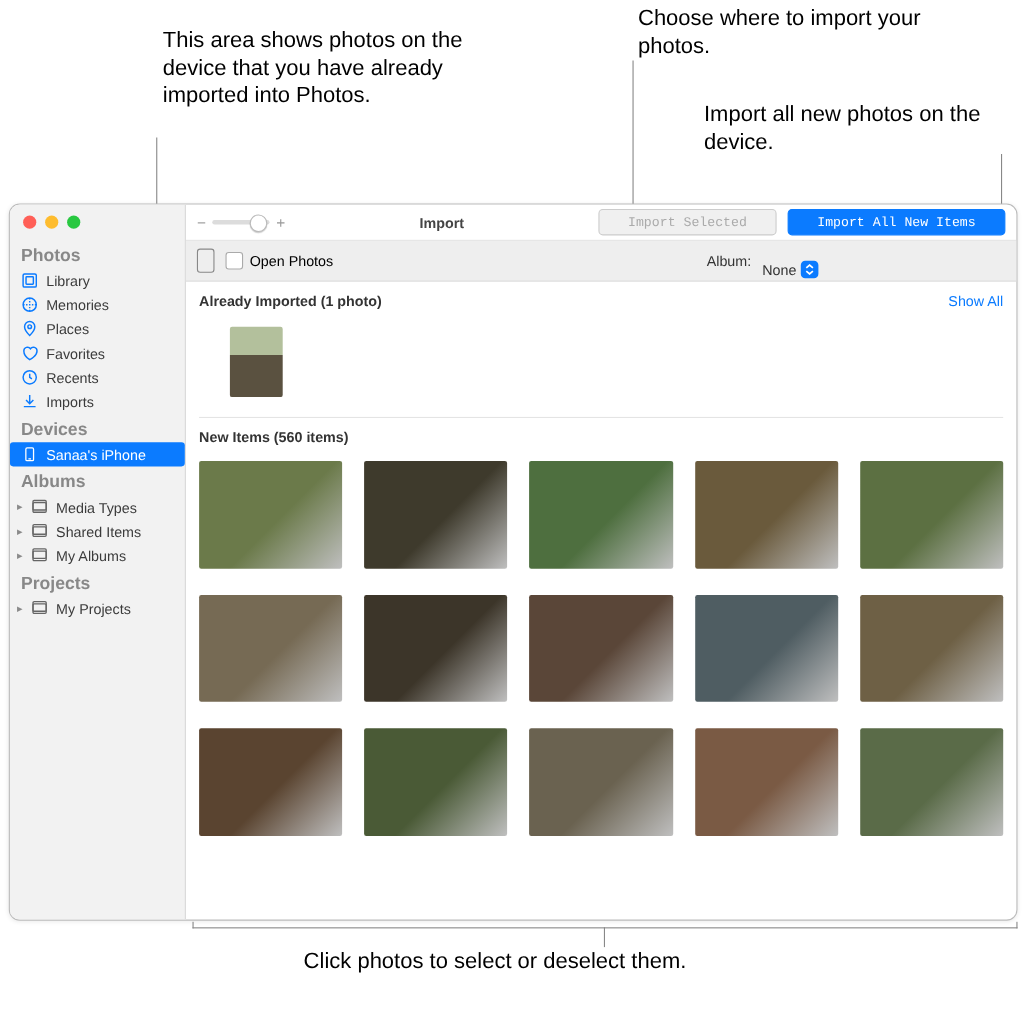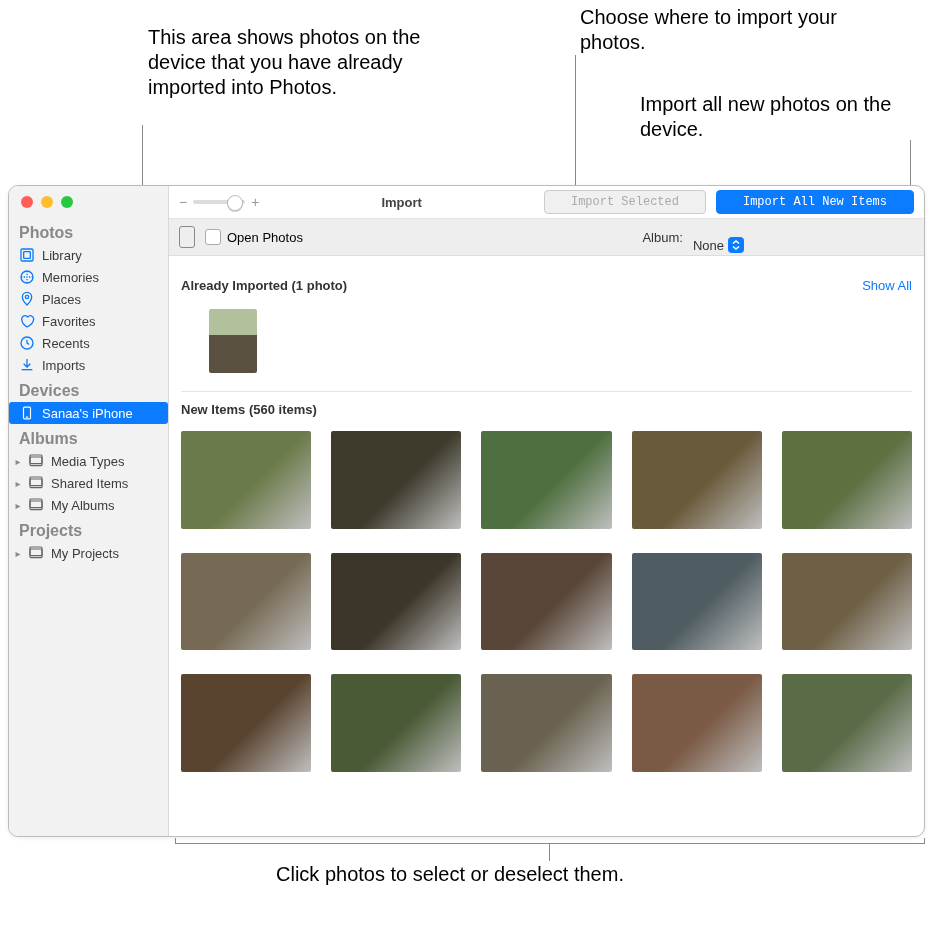--- a/index.html
+++ b/index.html
@@ -208,21 +208,21 @@
   color:#fff;
   display:flex;
   align-items:center;
   justify-content:center;
   font-size:9px;
   line-height:1;
 }
 .content {
   flex: 1;
   overflow: auto;
-  padding: 12px 12px 12px 12px;
+  padding: 0 12px 12px 12px;
 }
 .section-header {
   display: flex;
   align-items: center;
   justify-content: space-between;
   padding: 10px 0 6px 0;
 }
 .section-header .title {
   font-weight: 600;
   font-size: 13px;

